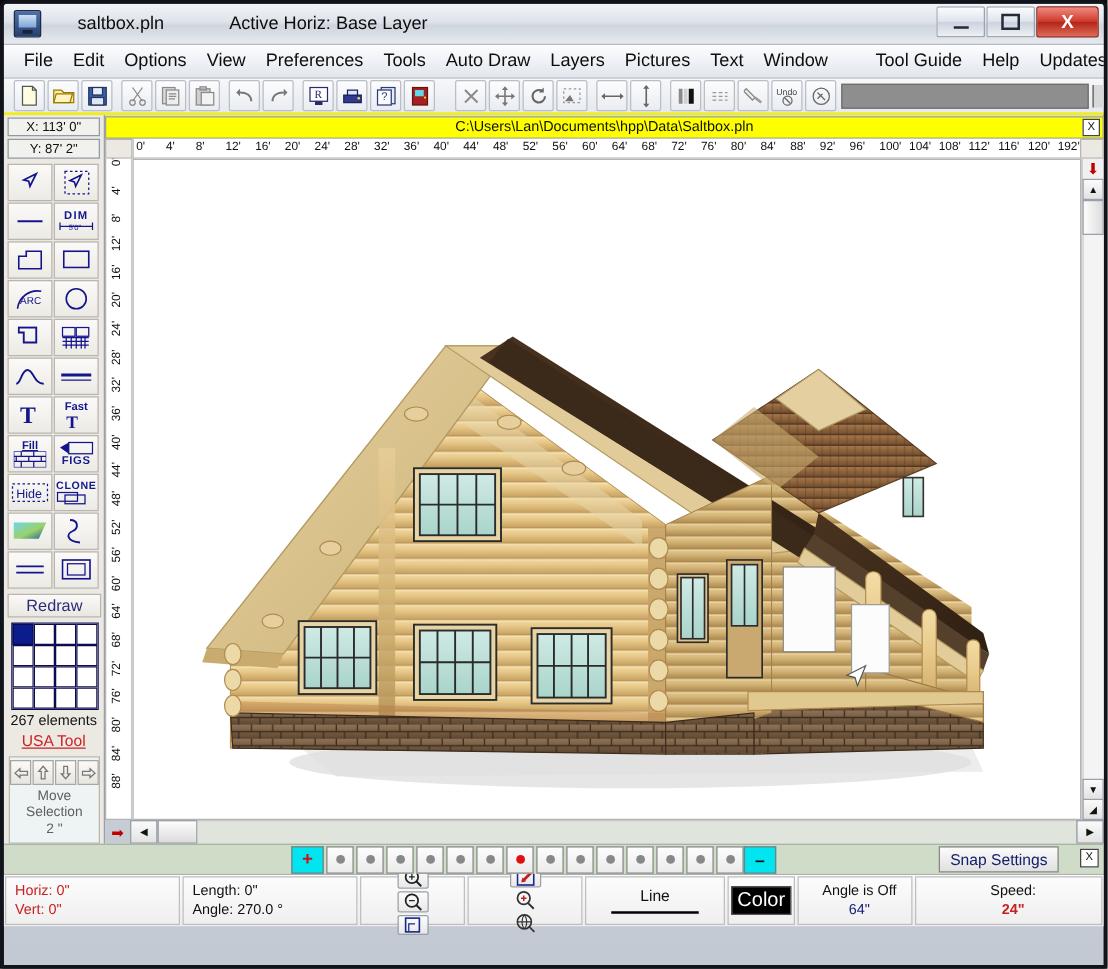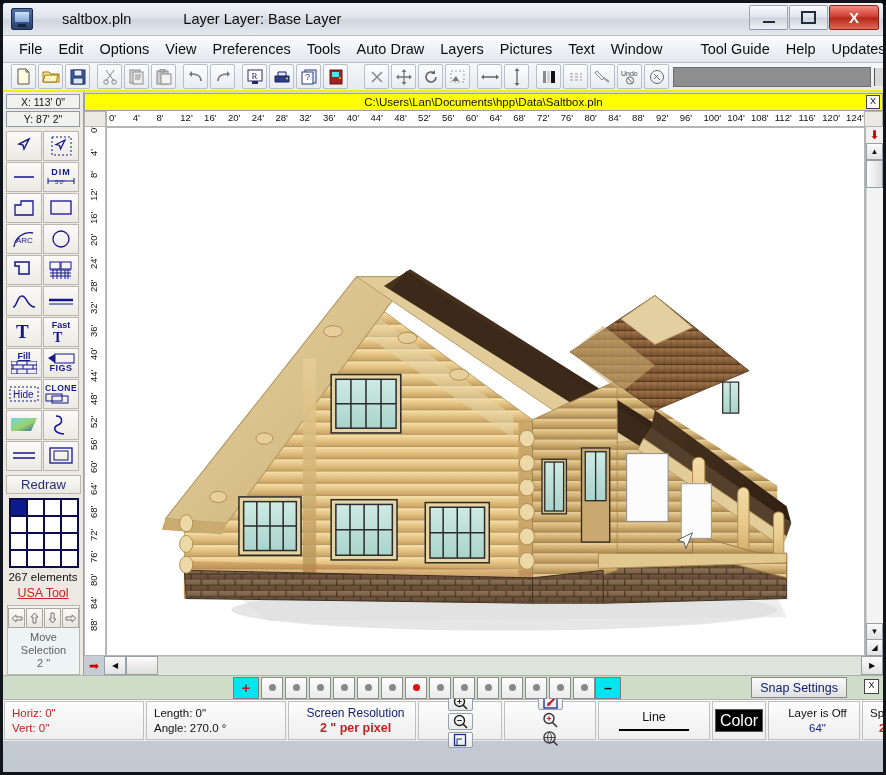--- a/index.html
+++ b/index.html
@@ -269,21 +269,21 @@
   .housewrap{position:absolute;left:0;top:0;width:100%;height:100%;}
 </style>
 </head>
 <body>
 
 <div class="app">
 
   <div class="titlebar">
     <div class="appicon"></div>
     <span class="title-file">saltbox.pln</span>
-    <span class="title-layer">Layer Layer: Base Layer</span>
+    <span class="title-layer">Active Horiz: Base Layer</span>
     <div class="winbtns">
       <div class="wbtn">
           <span class="mn"></span>
         </div>
       <div class="wbtn">
           <span class="mx"></span>
         </div>
       <div class="wbtn close">X</div>
     </div>
   </div>
@@ -704,21 +704,21 @@
             <span class="tick" style="left: 501.333px;">84'</span>
             <span class="tick" style="left: 525.111px;">88'</span>
             <span class="tick" style="left: 548.889px;">92'</span>
             <span class="tick" style="left: 572.667px;">96'</span>
             <span class="tick" style="left: 596.444px;">100'</span>
             <span class="tick" style="left: 620.222px;">104'</span>
             <span class="tick" style="left: 644px;">108'</span>
             <span class="tick" style="left: 667.778px;">112'</span>
             <span class="tick" style="left: 691.556px;">116'</span>
             <span class="tick" style="left: 715.333px;">120'</span>
-            <span class="tick" style="left: 739.111px;">124'</span>
+            <span class="tick" style="left: 739.111px;">192'</span>
           </div>
         <div style="width:17px;flex:0 0 17px;background:#ece9e3;border:1px solid #b5b5b5;border-left:none;"></div>
       </div>
 
       <div class="canvasrow">
         <div class="vruler" id="vruler">
             <span class="tick" style="top: 6px;">0'</span>
             <span class="tick" style="top: 28.6549px;">4'</span>
             <span class="tick" style="top: 51.3097px;">8'</span>
             <span class="tick" style="top: 73.9646px;">12'</span>
@@ -979,24 +979,20 @@
 
   <div class="statusbar">
     <div class="sgroup" style="flex:0 0 140px">
       <div class="l1 red">Horiz: 0"</div>
       <div class="l2 red">Vert:  0"</div>
     </div>
     <div class="sgroup" style="flex:0 0 140px">
       <div class="l1 blk">Length: 0"</div>
       <div class="l2 blk">Angle: 270.0 °</div>
     </div>
-    <div class="sgroup" style="flex:0 0 128px">
-      <div class="l1 blue ctr" style="font-size:12px">Screen Resolution</div>
-      <div class="l2 red ctr" style="font-weight:bold;font-size:12.5px">2 " per pixel</div>
-    </div>
     <div class="sgroup zoomgroup" style="flex:0 0 84px">
       <div class="zbtn">
         <svg width="15" height="15">
             <circle cx="6.5" cy="6.5" r="5" fill="none" stroke="#222" stroke-width="1.4"></circle>
             <path d="M10 10l4 4" stroke="#222" stroke-width="1.6"></path>
             <path d="M4.2 6.5h4.6M6.5 4.2v4.6" stroke="#222"></path>
           </svg>
       </div>
       <div class="zbtn">
         <svg width="15" height="15">
@@ -1036,21 +1032,21 @@
       </div>
     </div>
     <div class="sgroup linegroup">
       <div class="lt">Line</div>
       <div class="ln"></div>
     </div>
     <div class="sgroup" style="flex:0 0 54px;align-items:center">
       <div class="colorbtn">Color</div>
     </div>
     <div class="sgroup" style="flex:0 0 92px">
-      <div class="l1 blk ctr">Layer is Off</div>
+      <div class="l1 blk ctr">Angle is Off</div>
       <div class="l2 blue ctr">64"</div>
     </div>
     <div class="sgroup" style="flex:1 1 auto;flex-direction:row;align-items:center;justify-content:center">
       <div style="display:flex;flex-direction:column">
         <div class="l1 blk ctr">Speed:</div>
         <div class="l2 red ctr" style="font-weight:bold">24"</div>
       </div>
 
     </div>
   </div>

